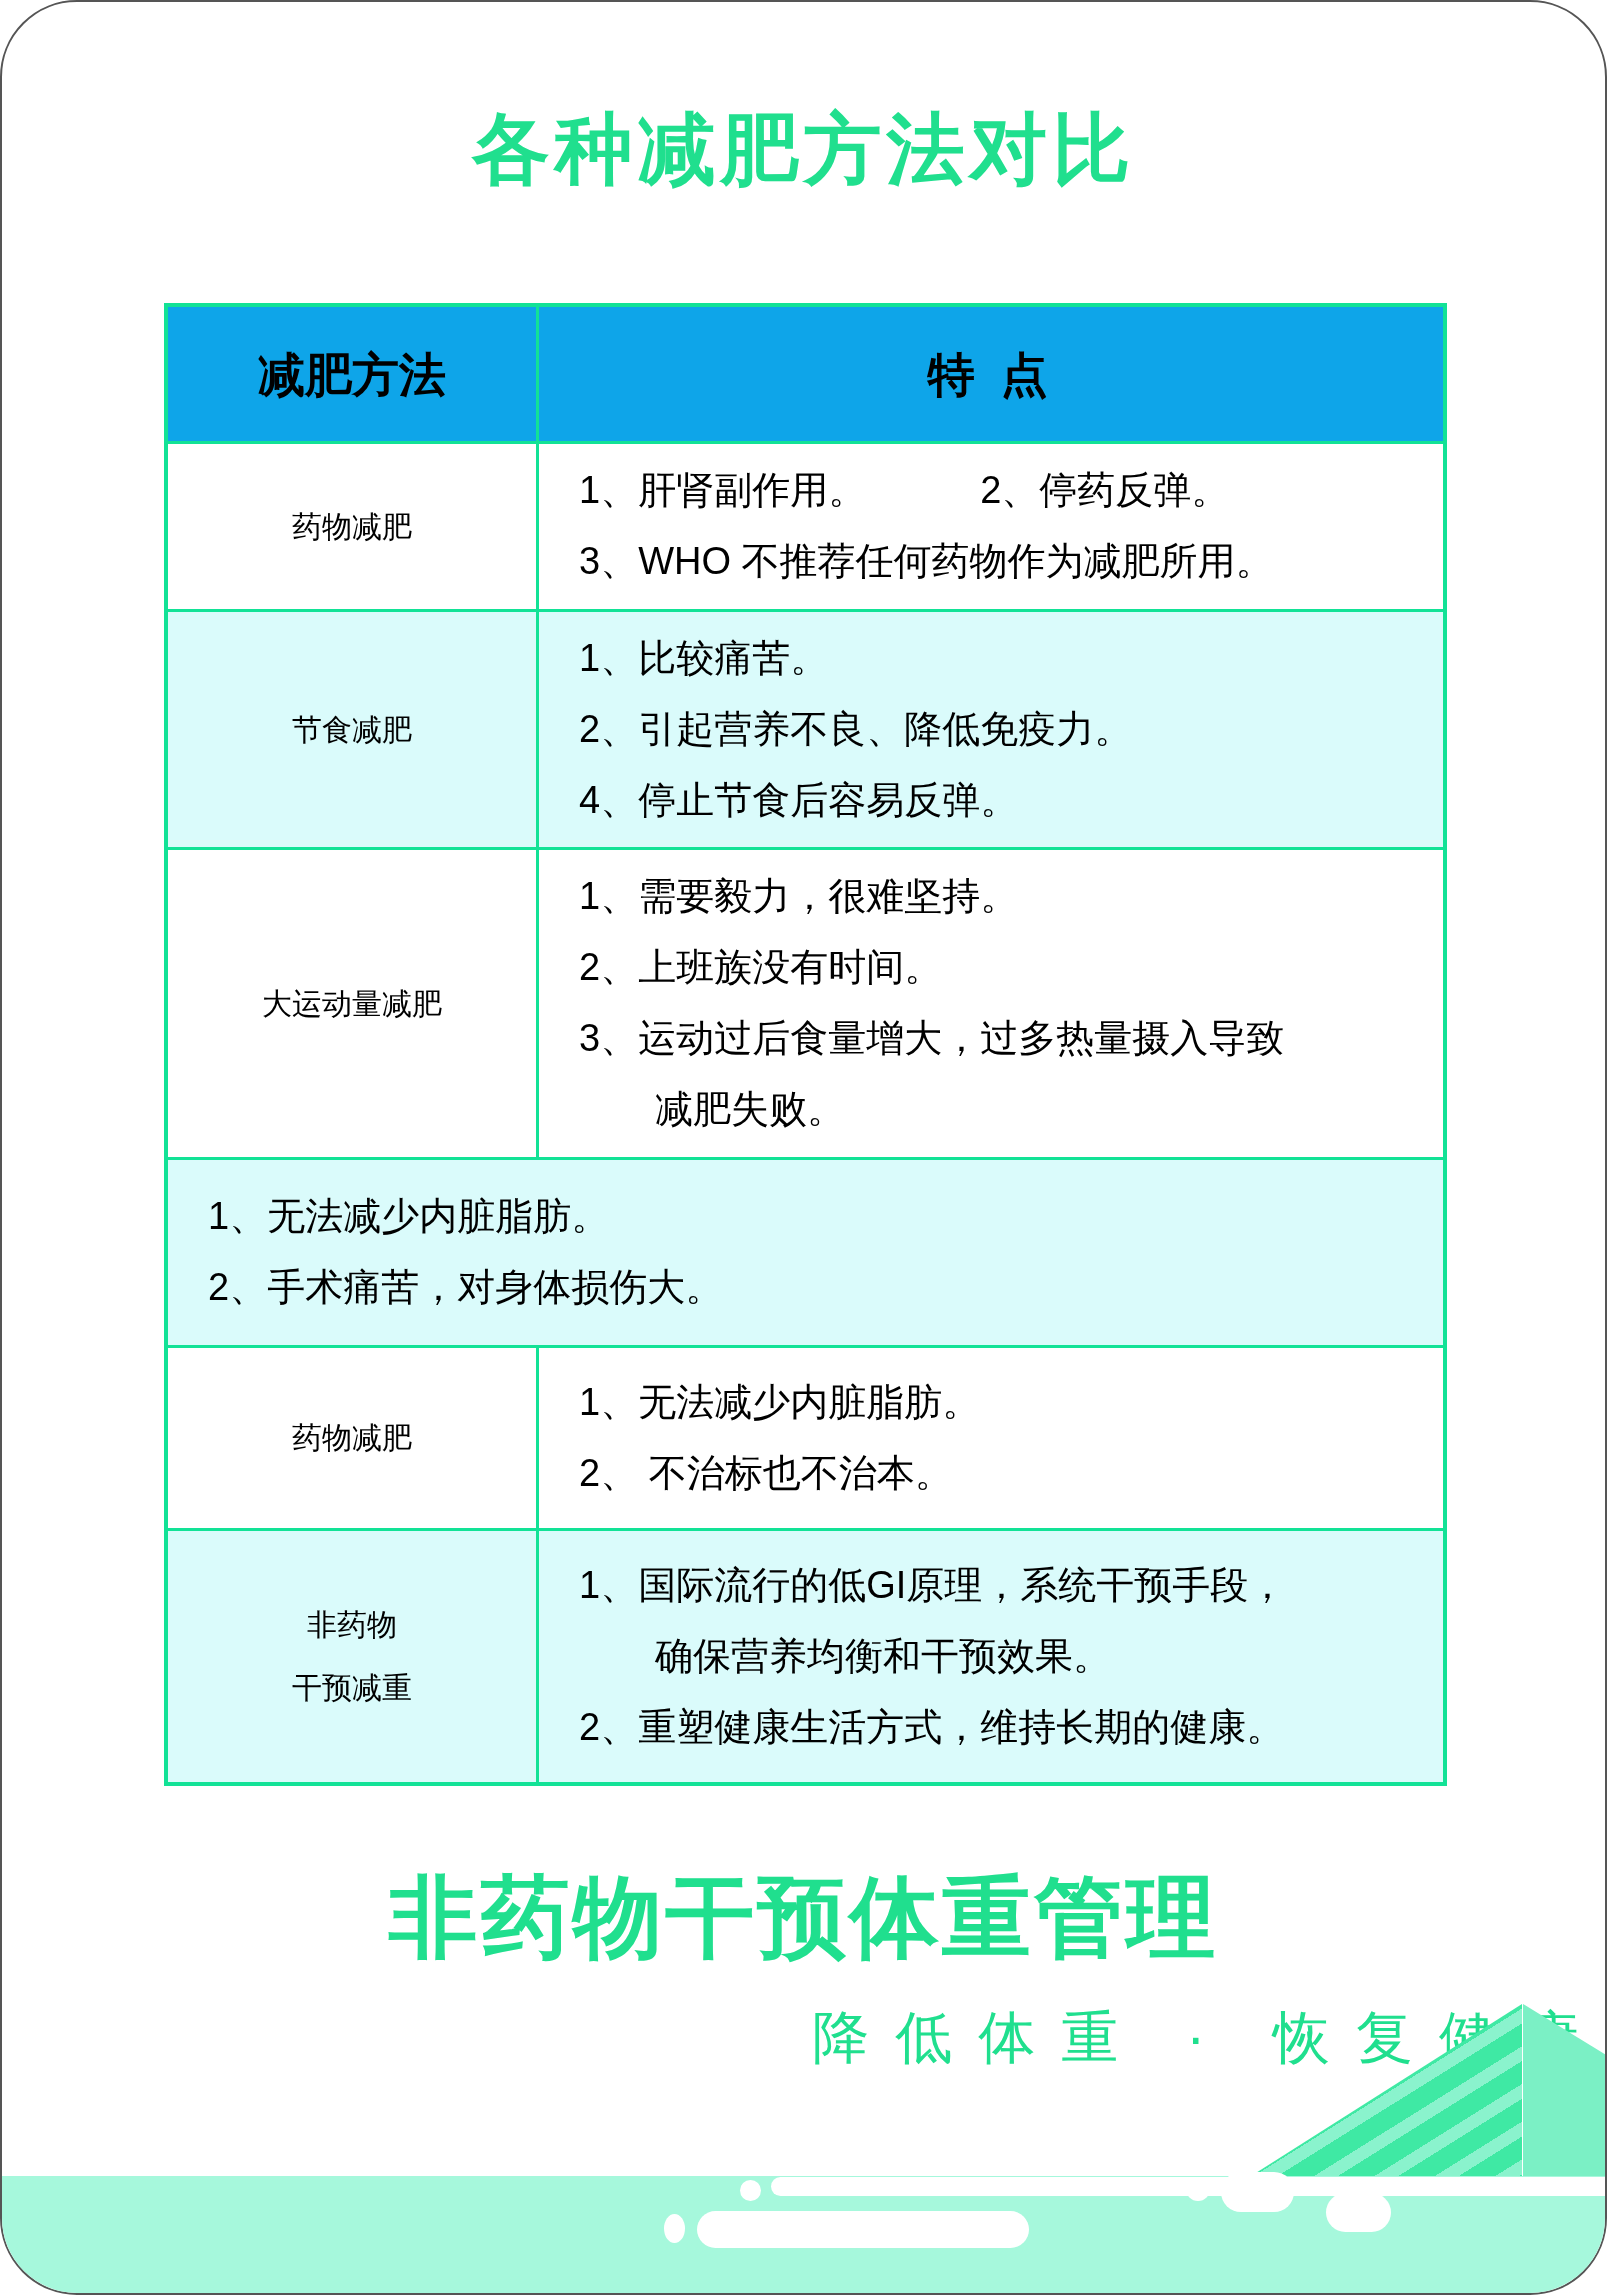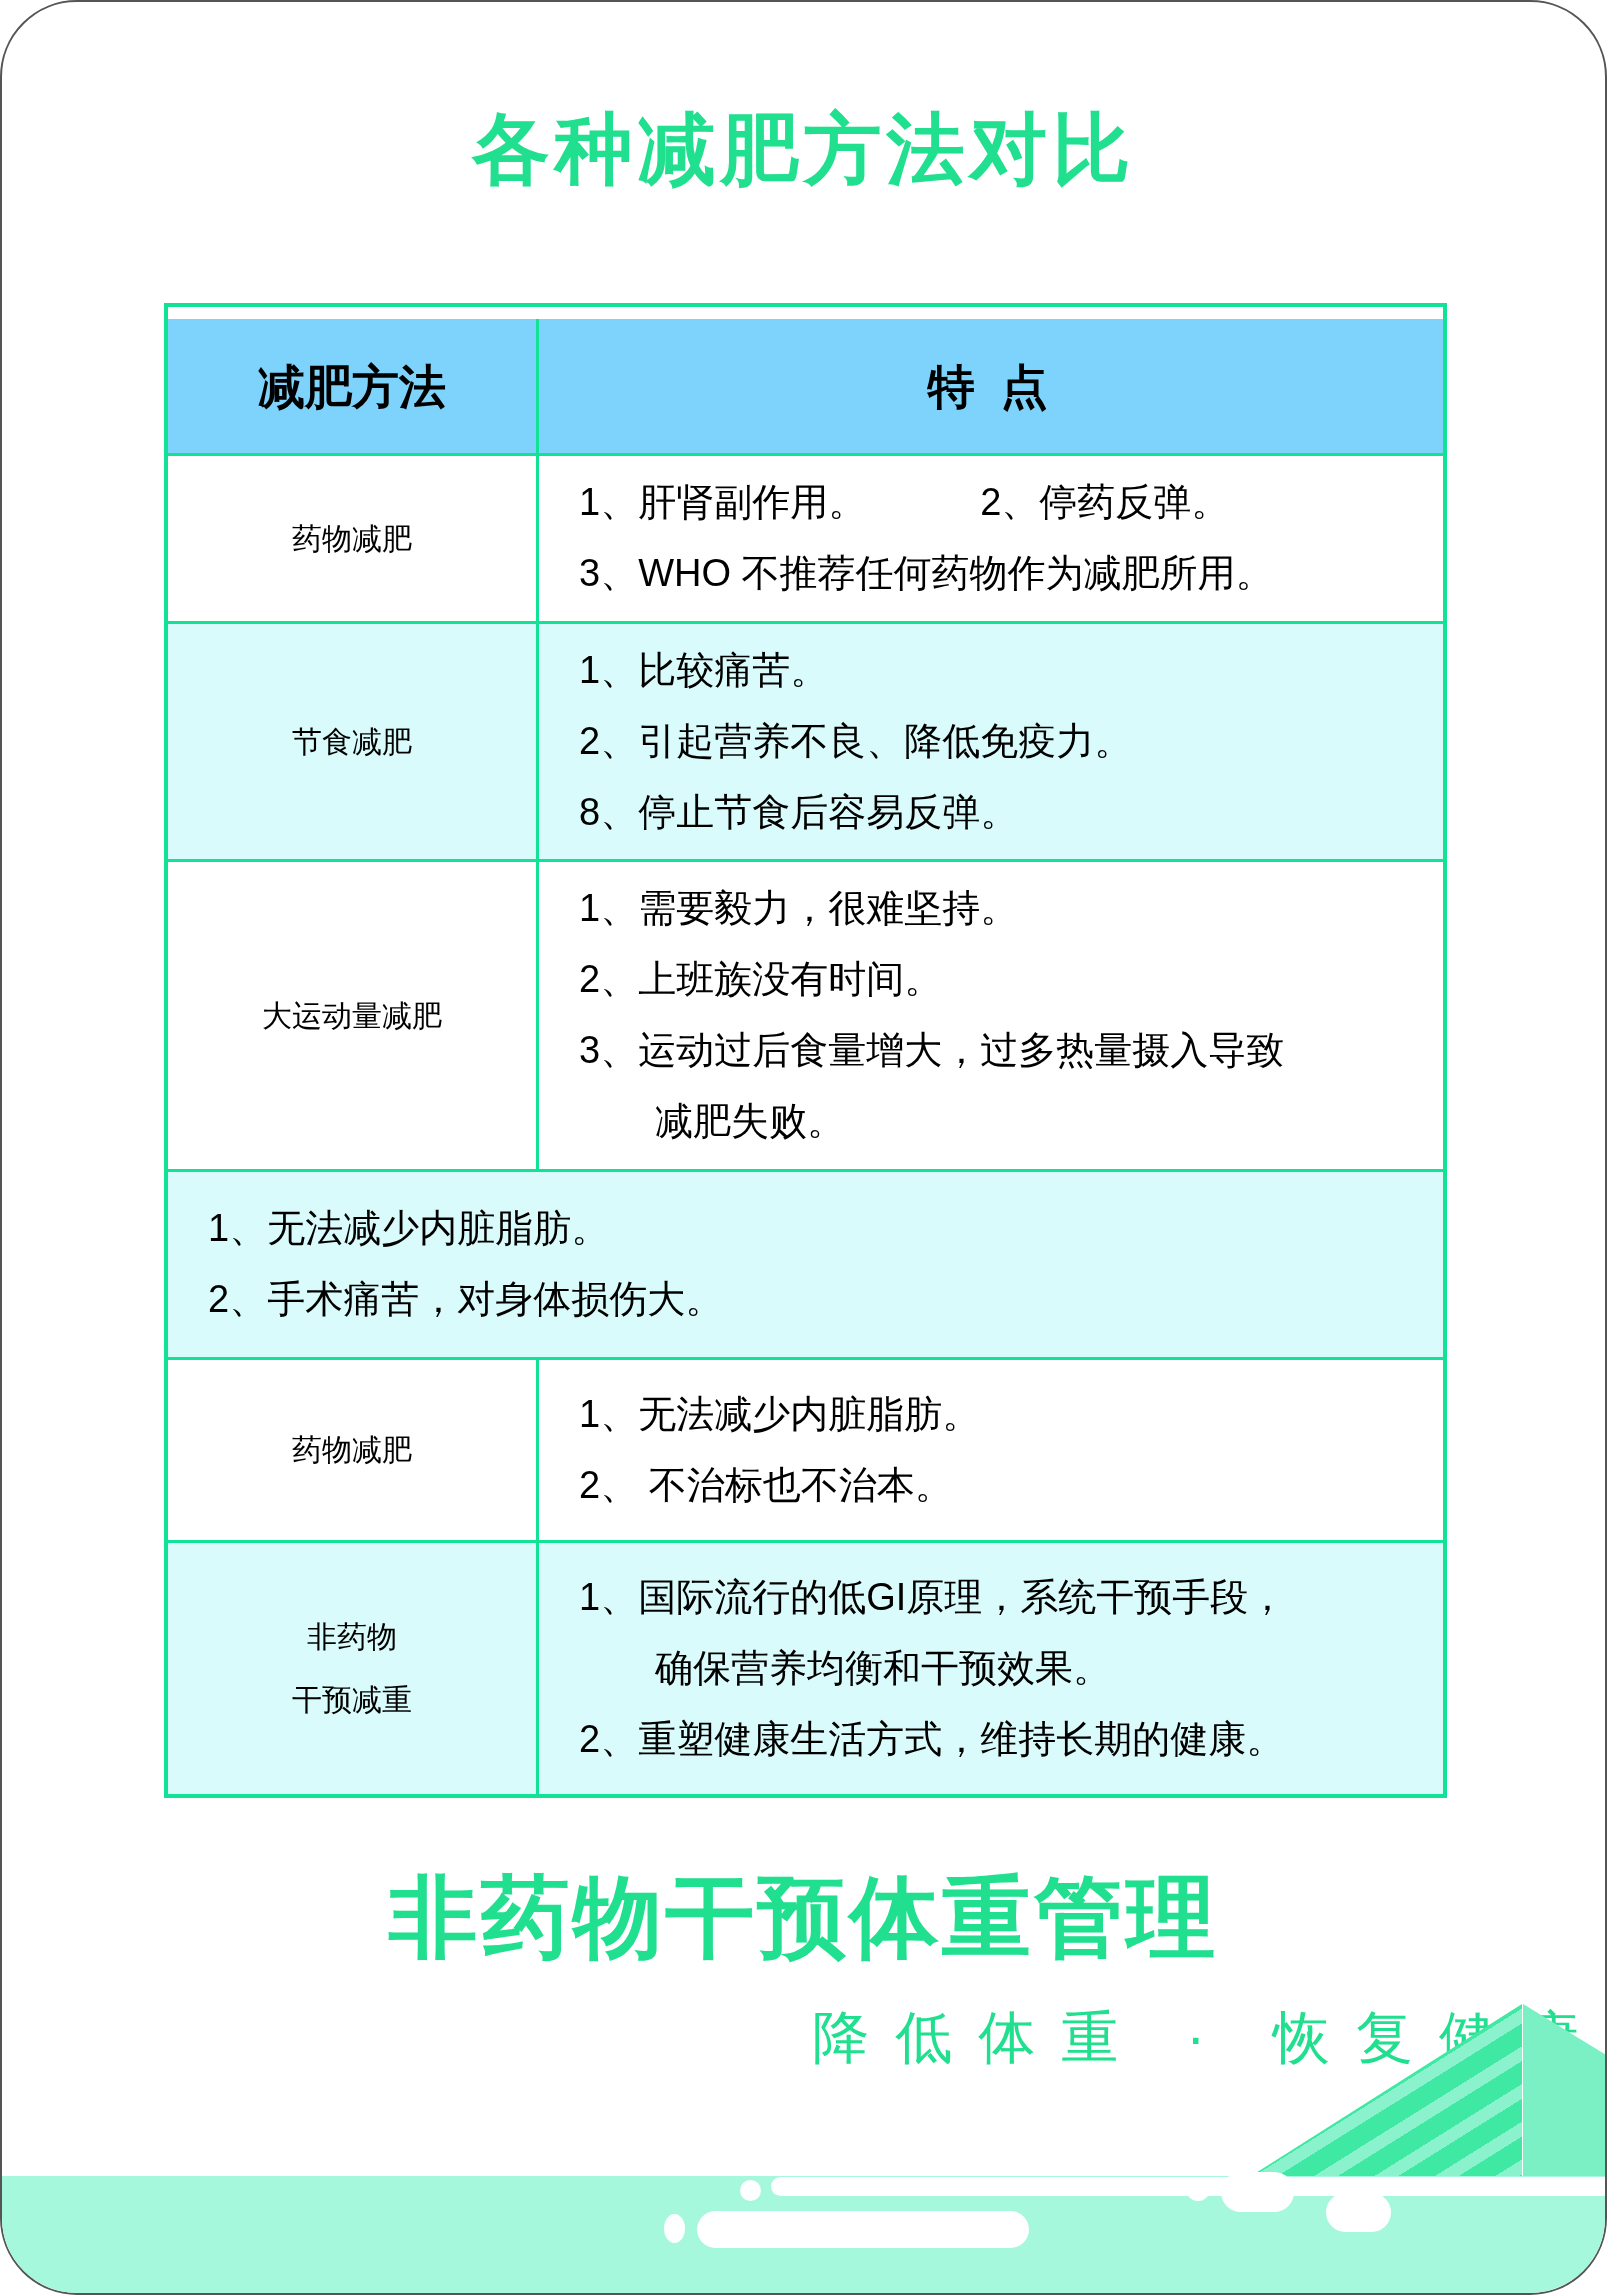--- a/index.html
+++ b/index.html
@@ -35,21 +35,21 @@
     border-right:3.2px solid #12e296;
     align-items:center;text-align:left;
     font-size:30px;color:#000;line-height:63px;
   }
   .cell.features{
     flex:1;align-items:flex-start;
     padding:11.3px 16px 11.3px 40px;
     font-size:38px;color:#000;line-height:71px;
     white-space:pre;
   }
-  .t-row.head{min-height:134px;background:#7dd3fc;margin-top:12px;}
+  .t-row.head{min-height:134px;background:#0ea5e9;}
   .t-row.head .cell{font-size:47px;font-weight:800;align-items:center;justify-content:center;text-align:center;line-height:1;}
   .t-row.head .cell.features{padding:0;white-space:normal;letter-spacing:6.5px;}
   
   .cmp-table .t-row:nth-child(2){min-height:160px;}
   .cmp-table .t-row:nth-child(3){min-height:233px;}
   .cmp-table .t-row:nth-child(4){min-height:282px;}
   .cmp-table .t-row:nth-child(5){min-height:188px;}
   .cmp-table .t-row:nth-child(6){min-height:183px;}
   .cmp-table .t-row:nth-child(7){min-height:254px;}
   
@@ -105,21 +105,21 @@
   <div class="t-row">
         <div class="cell method">
           <div>药物减肥</div>
         </div>
         <div class="cell features"><div>1、肝肾副作用。　　　2、停药反弹。</div><div>3、WHO 不推荐任何药物作为减肥所用。</div></div>
       </div>
       <div class="t-row shaded">
         <div class="cell method">
           <div>节食减肥</div>
         </div>
-        <div class="cell features"><div>1、比较痛苦。</div><div>2、引起营养不良、降低免疫力。</div><div>8、停止节食后容易反弹。</div></div>
+        <div class="cell features"><div>1、比较痛苦。</div><div>2、引起营养不良、降低免疫力。</div><div>4、停止节食后容易反弹。</div></div>
       </div>
       <div class="t-row">
         <div class="cell method">
           <div>大运动量减肥</div>
         </div>
         <div class="cell features"><div>1、需要毅力，很难坚持。</div><div>2、上班族没有时间。</div><div>3、运动过后食量增大，过多热量摄入导致</div><div>　　减肥失败。</div></div>
       </div>
       <div class="t-row shaded">
         <div class="cell features"><div>1、无法减少内脏脂肪。</div><div>2、手术痛苦，对身体损伤大。</div></div>
       </div>

